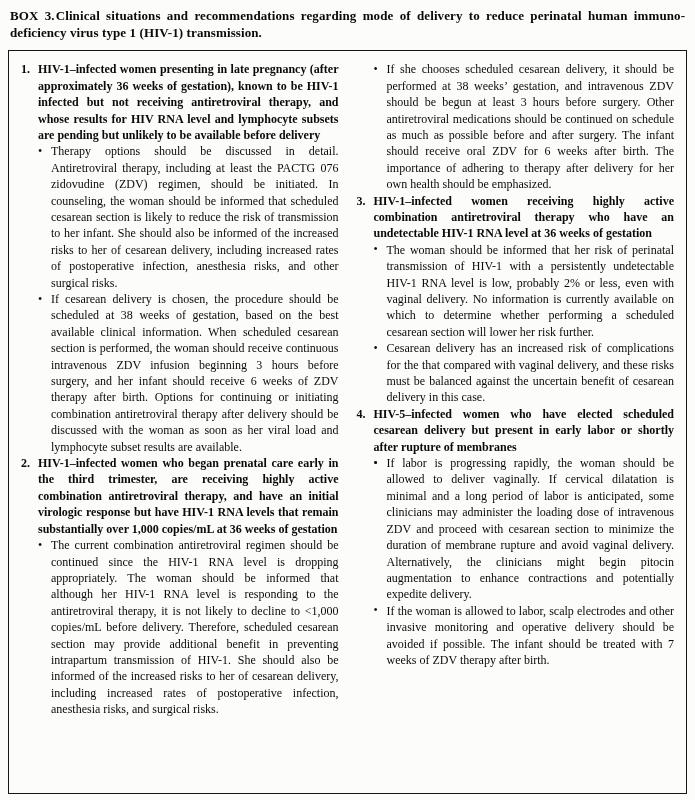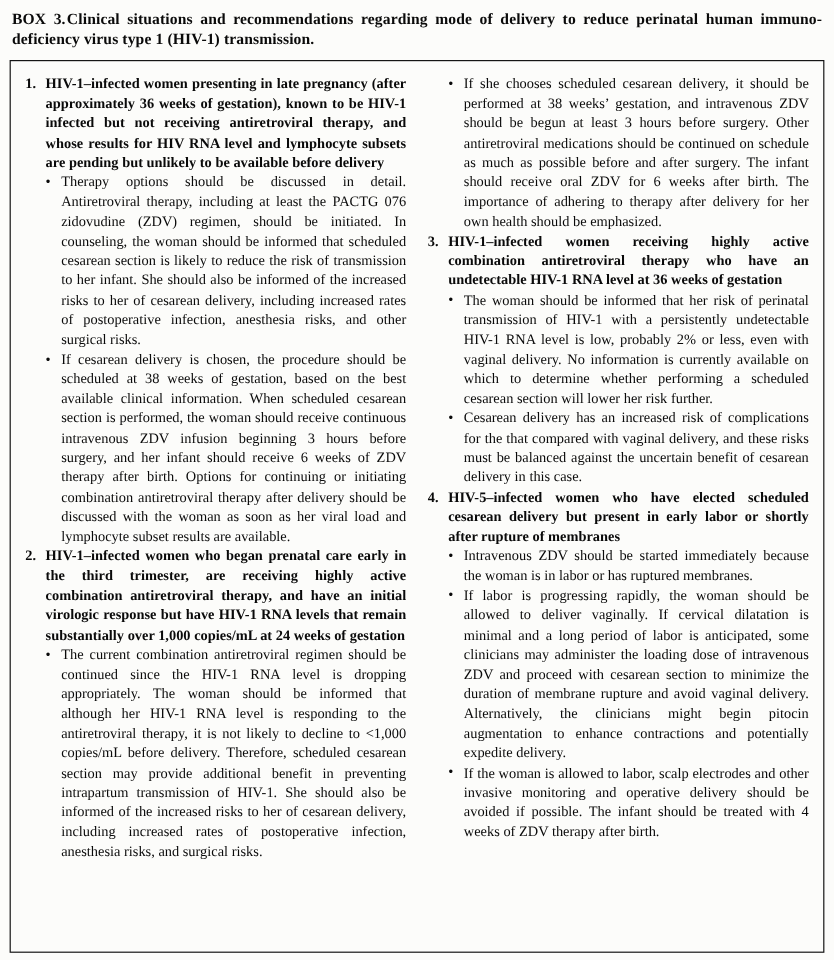--- a/index.html
+++ b/index.html
@@ -92,21 +92,21 @@
         <span>Therapy options should be discussed in detail. Antiretroviral therapy, including at least the PACTG 076 zidovudine (ZDV) regimen, should be initiated. In counseling, the woman should be informed that scheduled cesarean section is likely to reduce the risk of transmission to her infant. She should also be informed of the increased risks to her of cesarean delivery, including increased rates of postoperative infection, anesthesia risks, and other surgical risks.</span>
       </div>
 
       <div class="bullet">
         <span class="bullet-marker">•</span>
         <span>If cesarean delivery is chosen, the procedure should be scheduled at 38 weeks of gestation, based on the best available clinical information. When scheduled cesarean section is performed, the woman should receive continuous intravenous ZDV infusion beginning 3 hours before surgery, and her infant should receive 6 weeks of ZDV therapy after birth. Options for continuing or initiating combination antiretroviral therapy after delivery should be discussed with the woman as soon as her viral load and lymphocyte subset results are available.</span>
       </div>
 
       <div class="item-heading">
         <span class="item-num">2.</span>
-        <span>HIV-1–infected women who began prenatal care early in the third trimester, are receiving highly active combination antiretroviral therapy, and have an initial virologic response but have HIV-1 RNA levels that remain substantially over 1,000 copies/mL at 24 weeks of gestation</span>
+        <span>HIV-1–infected women who began prenatal care early in the third trimester, are receiving highly active combination antiretroviral therapy, and have an initial virologic response but have HIV-1 RNA levels that remain substantially over 1,000 copies/mL at 36 weeks of gestation</span>
       </div>
 
       <div class="bullet">
         <span class="bullet-marker">•</span>
         <span>The current combination antiretroviral regimen should be continued since the HIV-1 RNA level is dropping appropriately. The woman should be informed that although her HIV-1 RNA level is responding to the antiretroviral therapy, it is not likely to decline to &lt;1,000 copies/mL before delivery. Therefore, scheduled cesarean section may provide additional benefit in preventing intrapartum transmission of HIV-1. She should also be informed of the increased risks to her of cesarean delivery, including increased rates of postoperative infection, anesthesia risks, and surgical risks.</span>
       </div>
 
     </div>
 
     <div class="col">
@@ -131,30 +131,29 @@
         <span>Cesarean delivery has an increased risk of complications for the that compared with vaginal delivery, and these risks must be balanced against the uncertain benefit of cesarean delivery in this case.</span>
       </div>
 
       <div class="item-heading">
         <span class="item-num">4.</span>
         <span>HIV-5–infected women who have elected scheduled cesarean delivery but present in early labor or shortly after rupture of membranes</span>
       </div>
 
       <div class="bullet">
         <span class="bullet-marker">•</span>
-        <span>Intravenous ZDV should be started immediately because the woman is in labor or has ruptured membranes.</span>
       </div>
 
       <div class="bullet">
         <span class="bullet-marker">•</span>
         <span>If labor is progressing rapidly, the woman should be allowed to deliver vaginally. If cervical dilatation is minimal and a long period of labor is anticipated, some clinicians may administer the loading dose of intravenous ZDV and proceed with cesarean section to minimize the duration of membrane rupture and avoid vaginal delivery. Alternatively, the clinicians might begin pitocin augmentation to enhance contractions and potentially expedite delivery.</span>
       </div>
 
       <div class="bullet">
         <span class="bullet-marker">•</span>
-        <span>If the woman is allowed to labor, scalp electrodes and other invasive monitoring and operative delivery should be avoided if possible. The infant should be treated with 4 weeks of ZDV therapy after birth.</span>
+        <span>If the woman is allowed to labor, scalp electrodes and other invasive monitoring and operative delivery should be avoided if possible. The infant should be treated with 7 weeks of ZDV therapy after birth.</span>
       </div>
 
     </div>
 
   </div>
 
 </div>
 
 </body></html>

